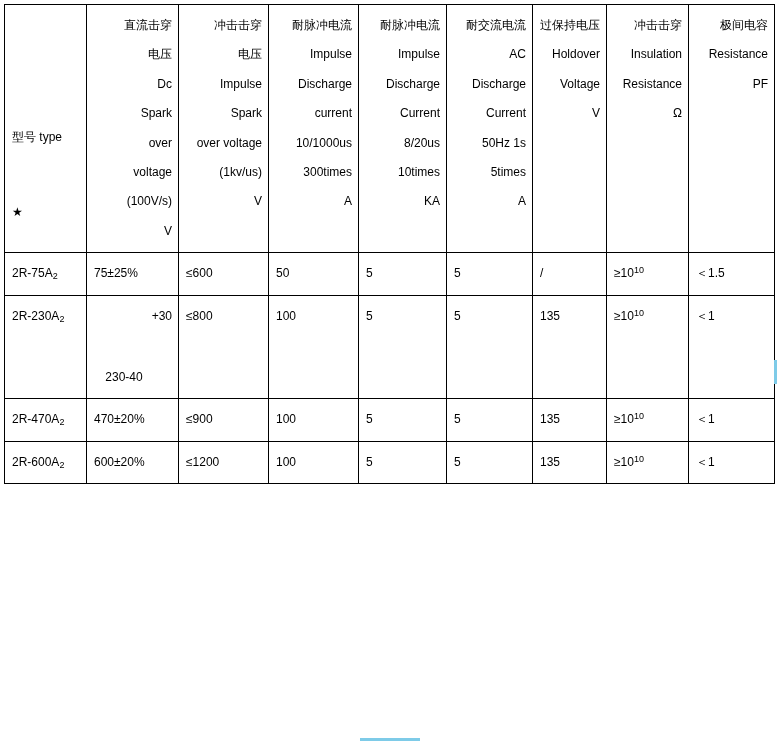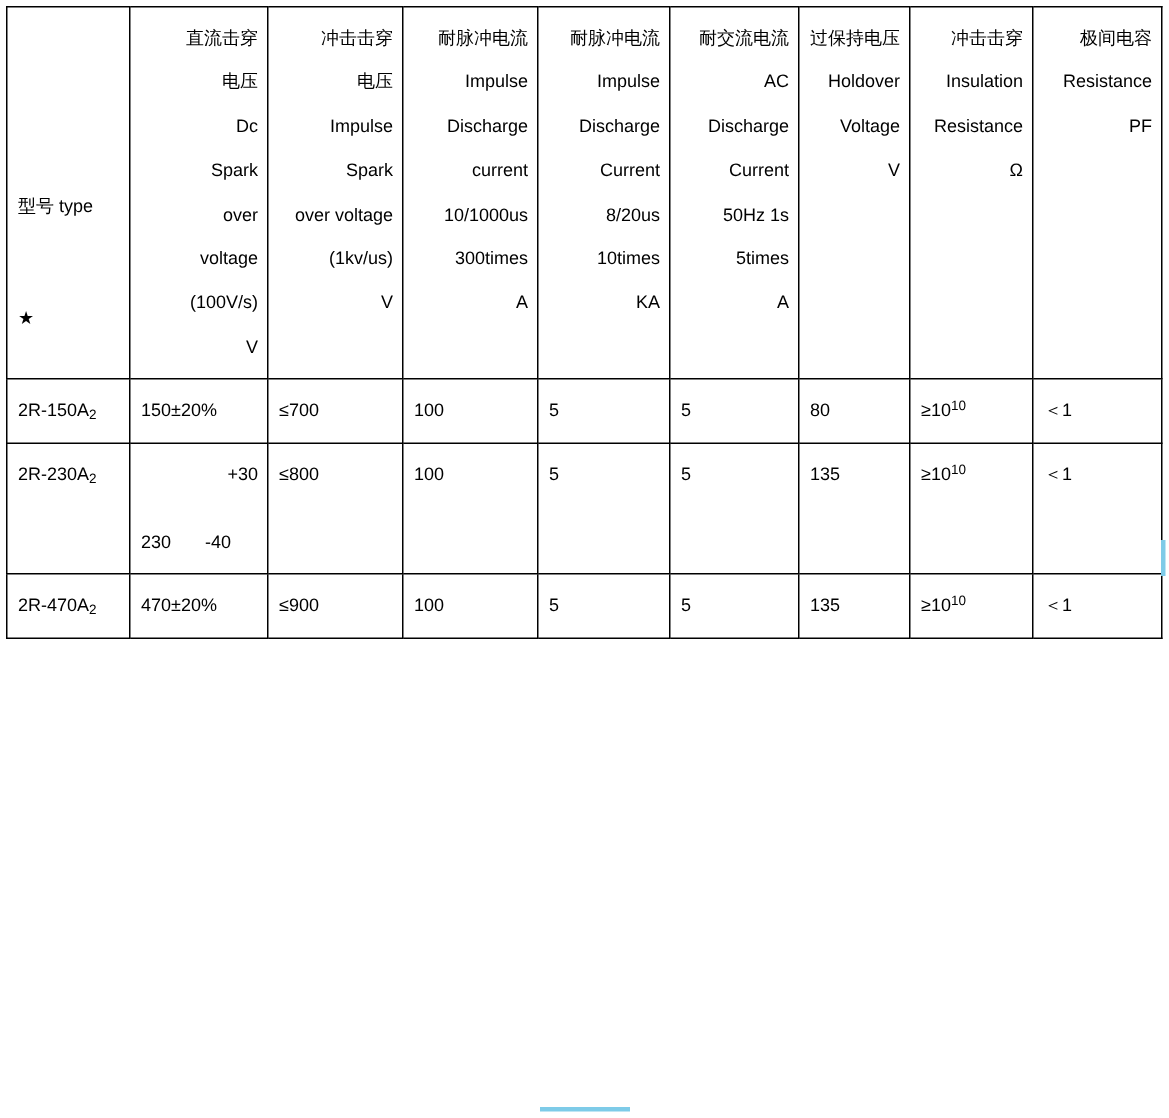--- a/index.html
+++ b/index.html
@@ -72,23 +72,23 @@
     vertical-align: -0.25em;
   }
   sup {
     font-size: 9px;
     vertical-align: 0.45em;
   }
   .two-line .l1 {
     text-align: right;
   }
   .two-line .l2 {
-    margin-top: 16px;
+    margin-top: 32px;
     display: flex;
-    justify-content: space-between;
+    justify-content: center;
     padding-right: 18px;
   }
   .bottom-accent {
     position: absolute;
     left: 360px;
     top: 738px;
     width: 60px;
     height: 3px;
     background: #7ecbe8;
   }
@@ -182,29 +182,29 @@
       </td>
       <td class="hdr-lines">
         <div>极间电容</div>
         <div>Resistance</div>
         <div>PF</div>
       </td>
     </tr>
   </thead>
   <tbody>
     <tr>
-      <td class="model"><span>2R-150A</span><sub>2</sub></td>
-      <td>150±20%</td>
-      <td>≤700</td>
-      <td>100</td>
-      <td>5</td>
-      <td>5</td>
-      <td>80</td>
-      <td><span>≥10</span><sup>10</sup></td>
-      <td>＜1</td>
+      <td class="model"><span>2R-75A</span><sub>2</sub></td>
+      <td>75±25%</td>
+      <td>≤600</td>
+      <td>50</td>
+      <td>5</td>
+      <td>5</td>
+      <td>/</td>
+      <td><span>≥10</span><sup>10</sup></td>
+      <td>＜1.5</td>
     </tr>
     <tr>
       <td class="model"><span>2R-230A</span><sub>2</sub></td>
       <td class="two-line">
         <div class="l1">+30</div>
         <div class="l2">
           <span>230</span>
           <span>-40</span>
         </div>
       </td>
@@ -220,17 +220,28 @@
       <td class="model"><span>2R-470A</span><sub>2</sub></td>
       <td>470±20%</td>
       <td>≤900</td>
       <td>100</td>
       <td>5</td>
       <td>5</td>
       <td>135</td>
       <td><span>≥10</span><sup>10</sup></td>
       <td>＜1</td>
     </tr>
+    <tr>
+      <td class="model"><span>2R-600A</span><sub>2</sub></td>
+      <td>600±20%</td>
+      <td>≤1200</td>
+      <td>100</td>
+      <td>5</td>
+      <td>5</td>
+      <td>135</td>
+      <td><span>≥10</span><sup>10</sup></td>
+      <td>＜1</td>
+    </tr>
   </tbody>
 </table>
 
 <div class="bottom-accent"></div>
 <div class="right-accent"></div>
 
 </body></html>

